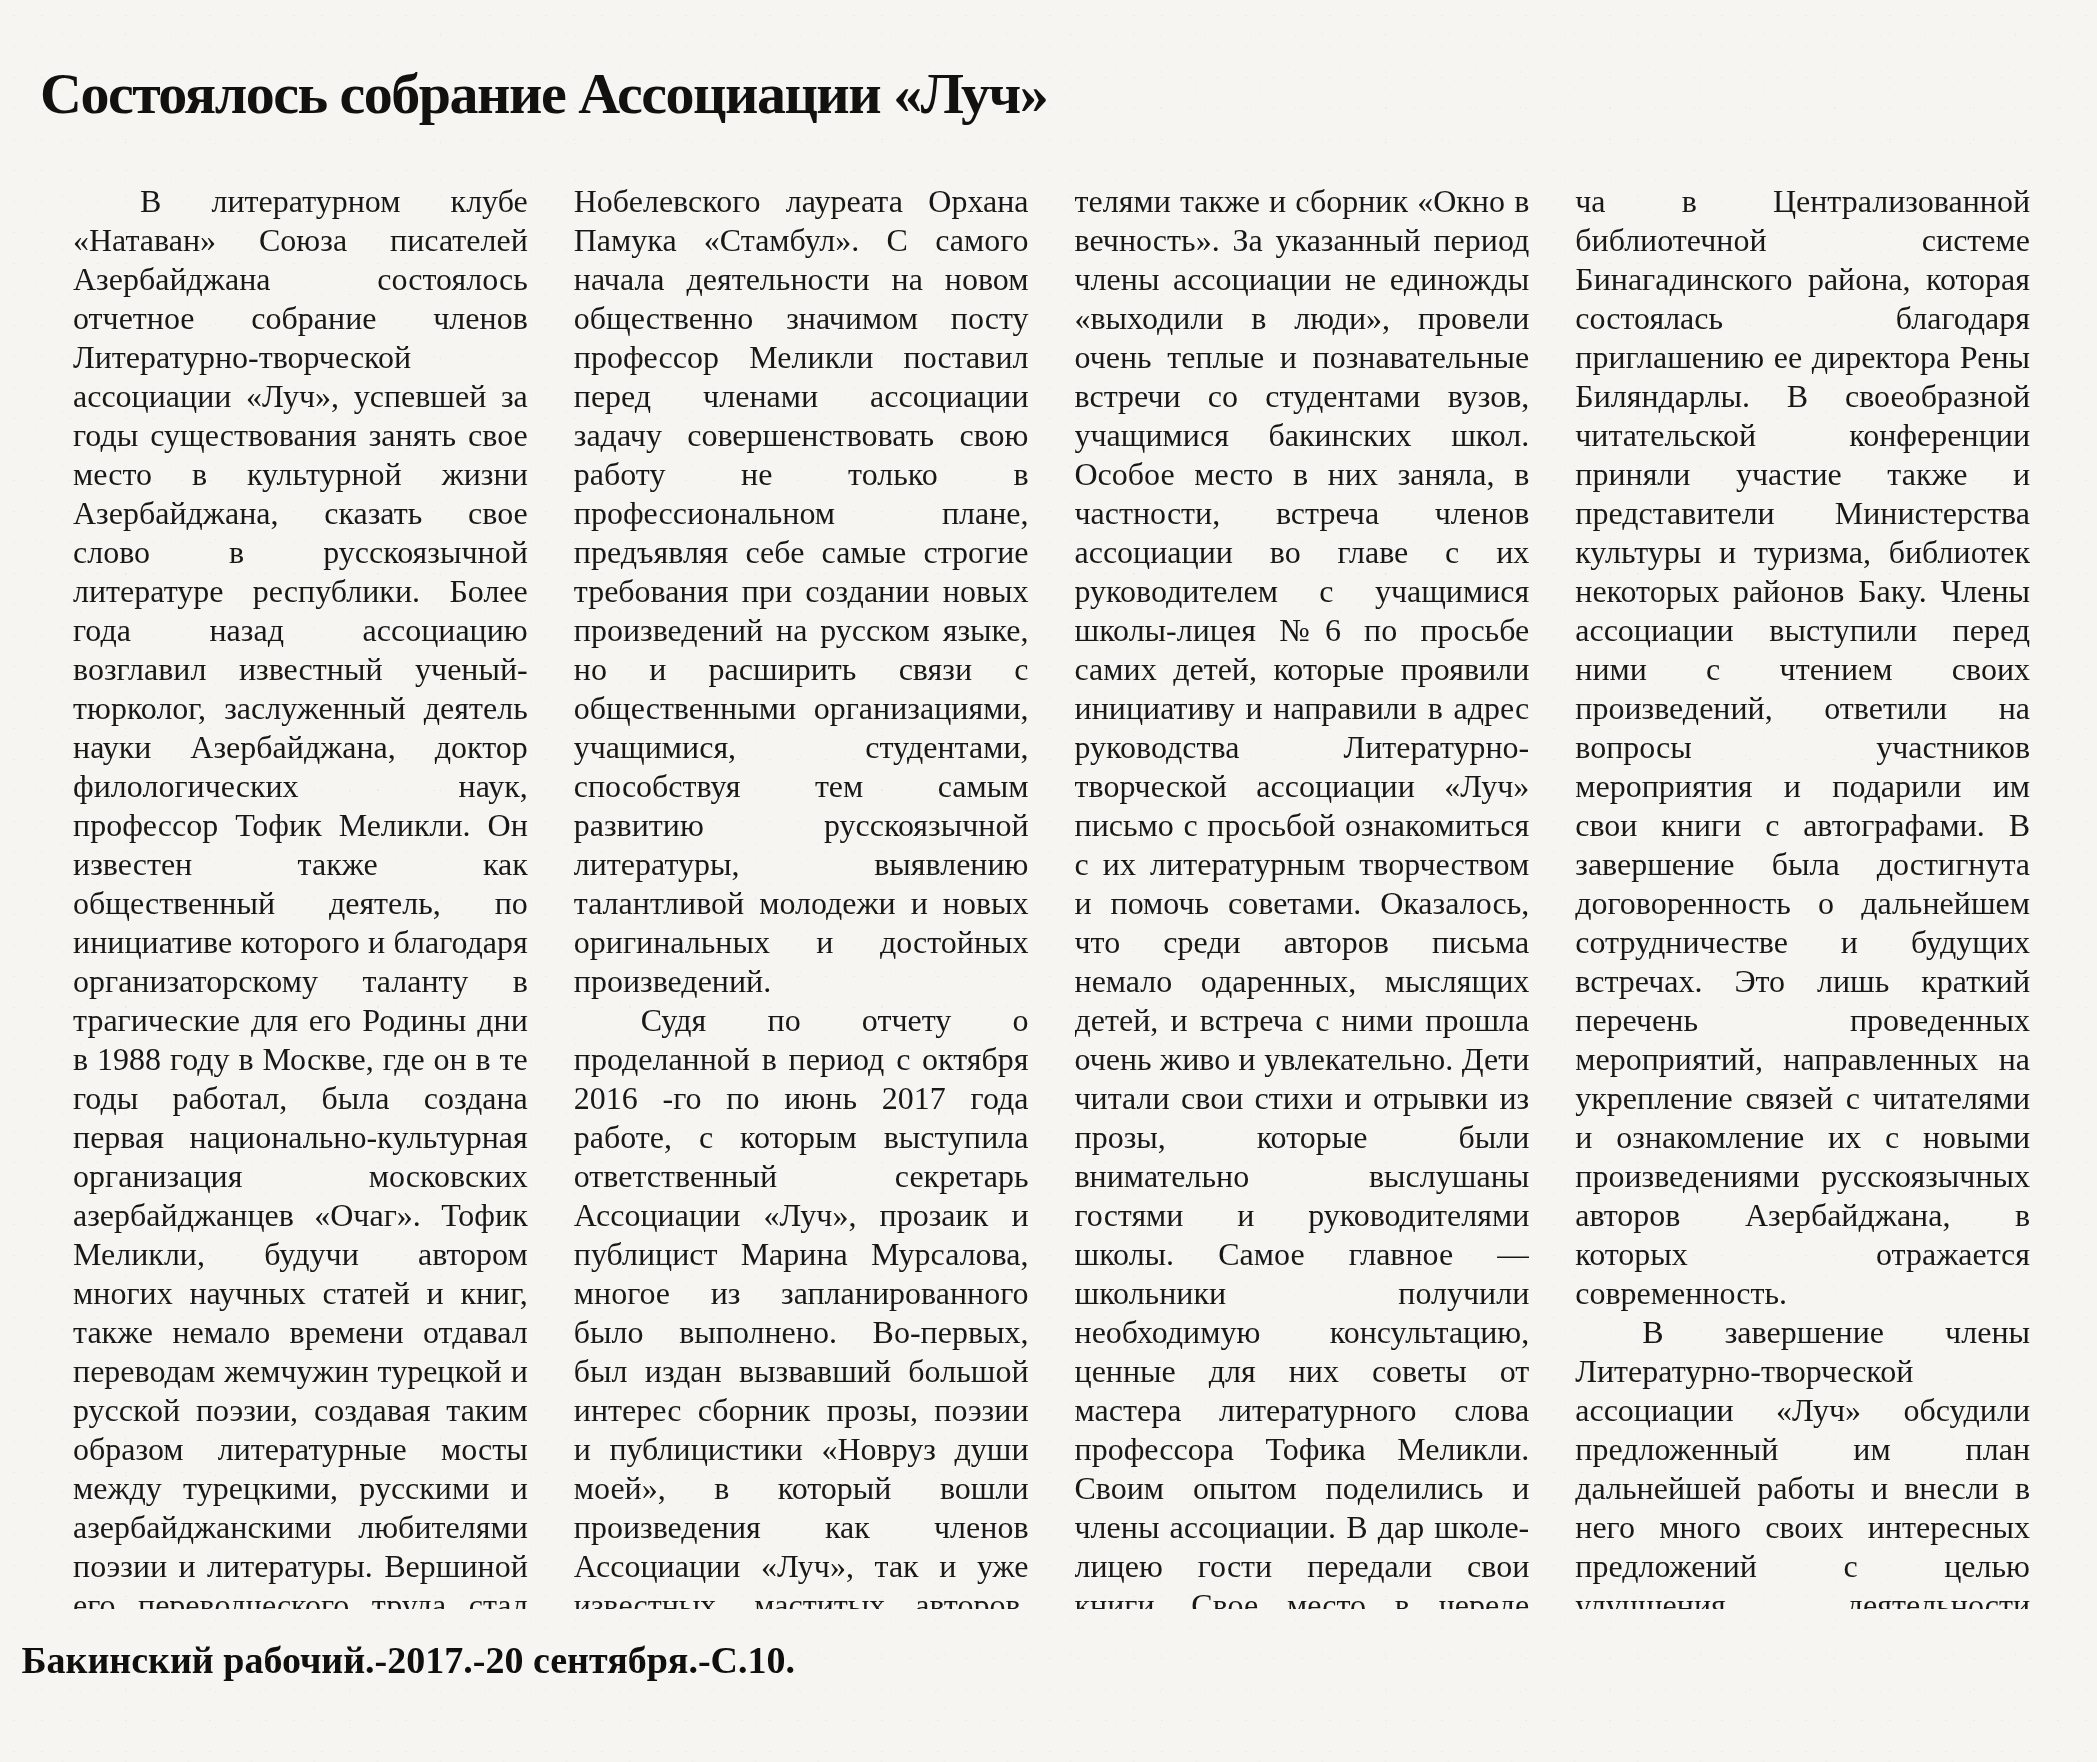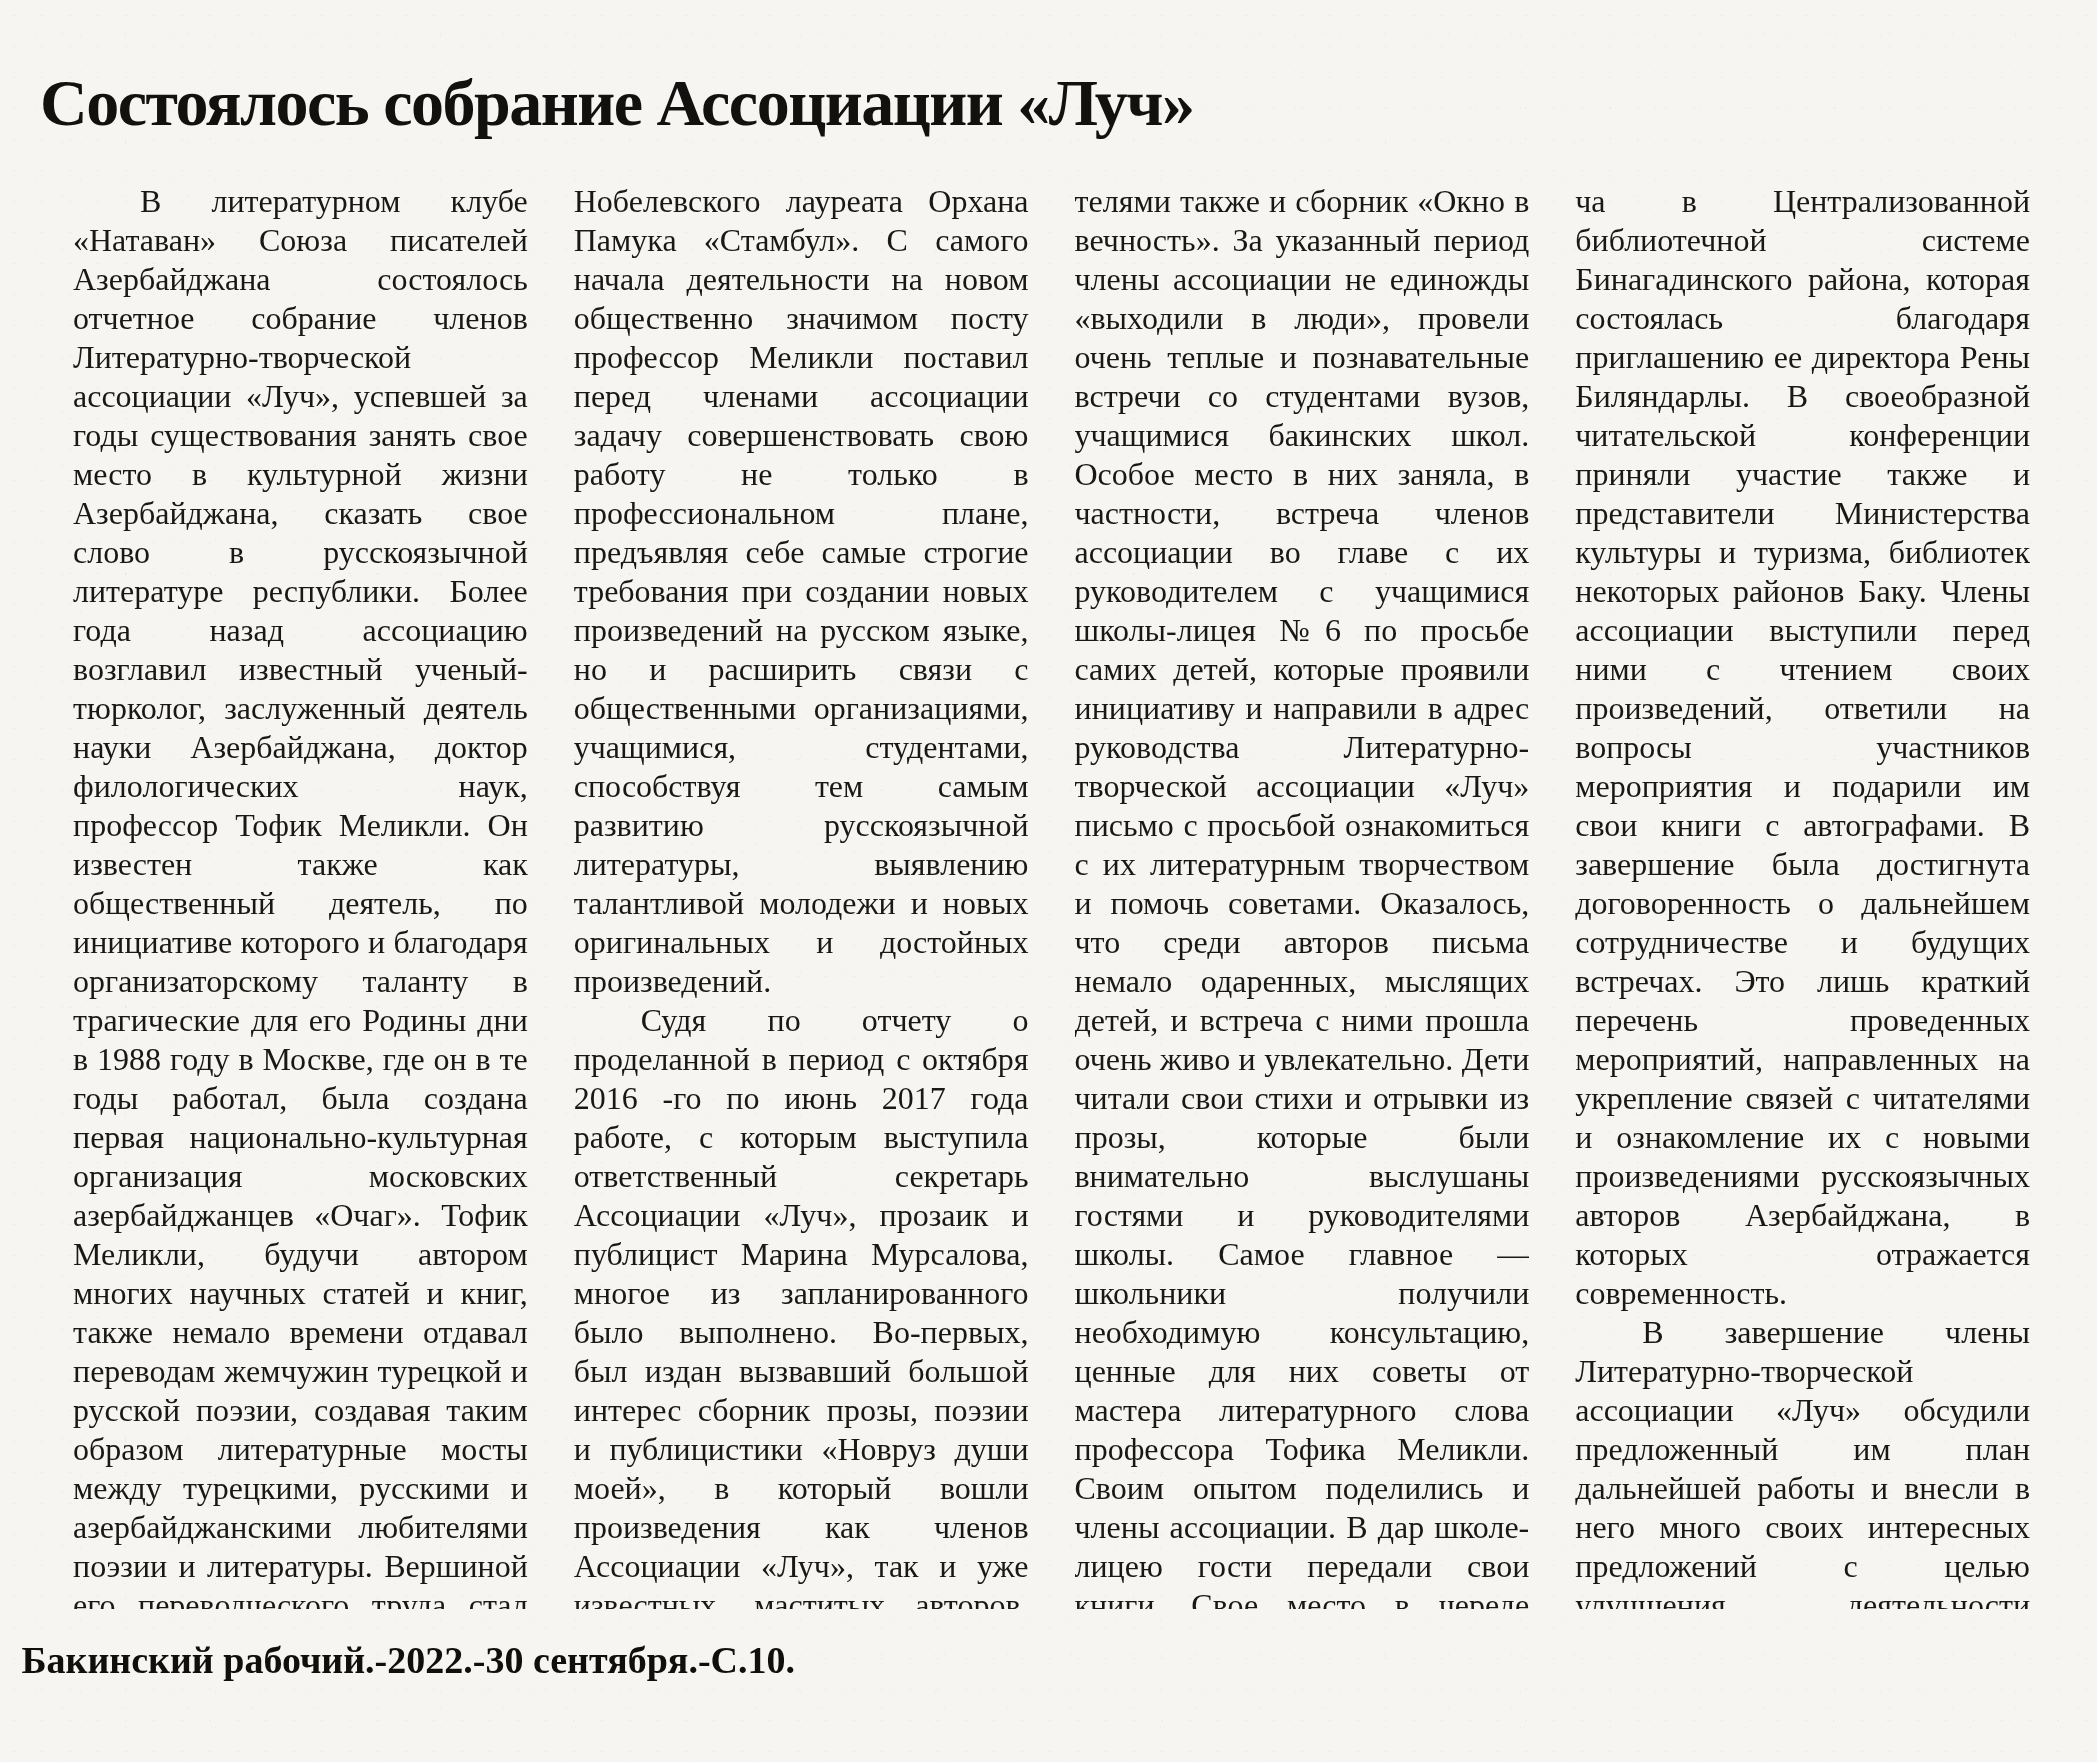--- a/index.html
+++ b/index.html
@@ -16,21 +16,21 @@
     background-position: 0 0, 13px 17.6px, 31px 6.9px;
     font-family: "Liberation Serif", "DejaVu Serif", serif;
     color: #161514;
     overflow: hidden;
   }
   .headline {
     position: absolute;
     top: 23px;
     left: 40px;
     right: 31px;
-    font-size: 66px;
+    font-size: 58px;
     line-height: 1.1;
     font-weight: bold;
     letter-spacing: -1.5px;
     white-space: nowrap;
     color: #121110;
   }
   .columns {
     position: absolute;
     top: 182px;
     left: 73px;
@@ -83,16 +83,16 @@
     </div>
 
     <div class="col">
       <p>ча в Централизованной библиотечной системе Бинагадинского района, которая состоялась благодаря приглашению ее директора Рены Биляндарлы. В своеобразной читательской конференции приняли участие также и представители Министерства культуры и туризма, библиотек некоторых районов Баку. Члены ассоциации выступили перед ними с чтением своих произведений, ответили на вопросы участников мероприятия и подарили им свои книги с автографами. В завершение была достигнута договоренность о дальнейшем сотрудничестве и будущих встречах. Это лишь краткий перечень проведенных мероприятий, направленных на укрепление связей с читателями и ознакомление их с новыми произведениями русскоязычных авторов Азербайджана, в которых отражается современность.</p>
       <p class="indent">В завершение члены Литературно-творческой ассоциации «Луч» обсудили предложенный им план дальнейшей работы и внесли в него много своих интересных предложений с целью улучшения деятельности организации.</p>
 
     </div>
 
   </div>
 
-  <div class="citation">Бакинский рабочий.-2022.-30 сентября.-С.10.</div>
+  <div class="citation">Бакинский рабочий.-2017.-20 сентября.-С.10.</div>
 
 </div>
 
 
 </body></html>

